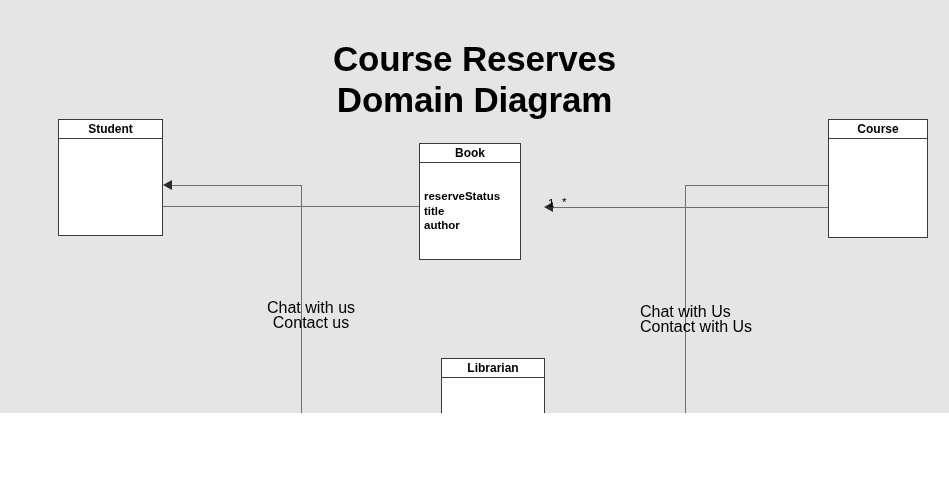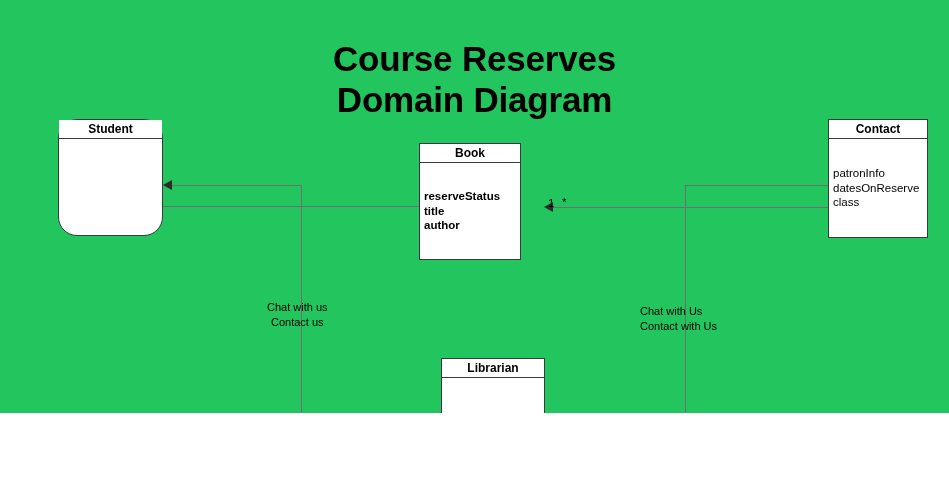--- a/index.html
+++ b/index.html
@@ -9,21 +9,21 @@
     background: #ffffff;
   }
   body {
     font-family: "Liberation Sans", sans-serif;
     -webkit-font-smoothing: antialiased;
   }
   #canvas {
     position: relative;
     width: 949px;
     height: 413px;
-    background: #22c55e;
+    background: #e5e5e5;
     overflow: hidden;
   }
 
   
   #diagram-title {
     position: absolute;
     left: 0;
     top: 38px;
     width: 949px;
     text-align: center;
@@ -99,21 +99,21 @@
   }
   .arrow-right {
     border-top: 5px solid transparent;
     border-bottom: 5px solid transparent;
     border-left: 9px solid #2b2b2b;
   }
 
   
   .edge-label {
     position: absolute;
-    font-size: 11px;
+    font-size: 16px;
     line-height: 15px;
     color: #000000;
     white-space: nowrap;
     z-index: 4;
   }
   .mult {
     position: absolute;
     font-size: 11.5px;
     line-height: 12px;
     color: #000000;
@@ -151,39 +151,34 @@
   <div class="edge-v" style="left:685px; top:185px; height:244px;"></div>
 
   <div class="edge-h" style="left:554px; top:428px; width:132px;"></div>
   <div class="arrow arrow-left" style="left:545px; top:423px;"></div>
 
   <div class="edge-label" style="left:267px; top:300px; white-space:pre; text-align:center;">Chat with us
 Contact us</div>
   <div class="edge-label" style="left:640px; top:304px; white-space:pre;">Chat with Us
 Contact with Us</div>
 
-  <div class="uml-class" style="left:58px; top:119px; width:105px; height:117px;border-radius:19px;">
+  <div class="uml-class" style="left:58px; top:119px; width:105px; height:117px;">
     <div class="uml-header">Student</div>
   </div>
 
   <div class="uml-class" style="left:419px; top:143px; width:102px; height:117px;">
     <div class="uml-header">Book</div>
     <div class="uml-attrs">
       <div class="attr-list" style="white-space:pre;font-weight:bold;">reserveStatus
 title
 author</div>
     </div>
   </div>
 
   <div class="uml-class" style="left:828px; top:119px; width:100px; height:119px;">
-    <div class="uml-header">Contact</div>
-    <div class="uml-attrs">
-      <div class="attr-list" style="white-space:pre;">patronInfo
-datesOnReserve
-class</div>
-    </div>
+    <div class="uml-header">Course</div>
   </div>
 
   <div class="uml-class" style="left:441px; top:358px; width:104px; height:120px;">
     <div class="uml-header">Librarian</div>
   </div>
 
 </div>
 
 </body></html>

